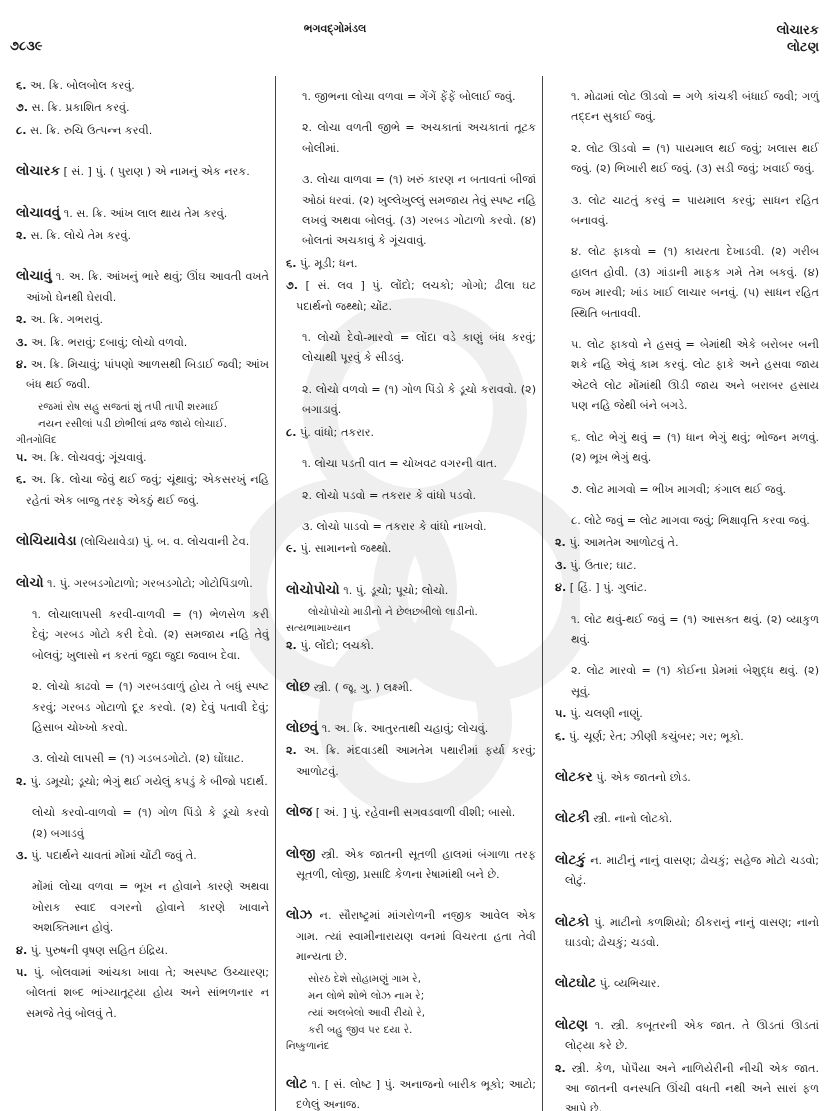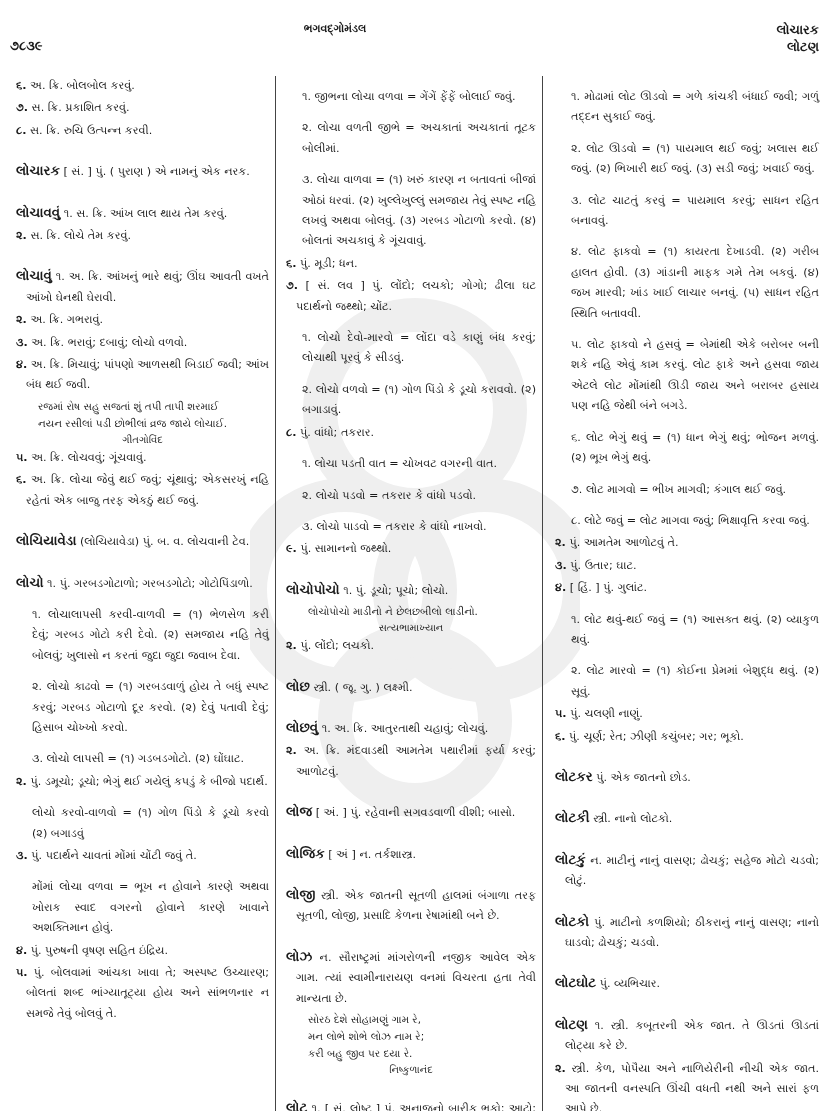--- a/index.html
+++ b/index.html
@@ -27,21 +27,21 @@
   .col { box-sizing: border-box; padding: 0 6px 0 10px; font-size: 11.2px; line-height: 20.4px; overflow: hidden; }
   .col-1 { width: 276px; padding-left: 16px; border-right: 1.5px solid #444; }
   .col-2 { width: 267px; padding-left: 10px; border-right: 1.5px solid #444; }
   .col-3 { width: 282px; padding-left: 12px; }
   .line { display: block; margin-bottom: 2px; text-align: justify; }
   .indent { padding-left: 16px; margin-top: 11px; }
   .hang { padding-left: 10px; text-indent: -10px; }
   .head { font-weight: bold; font-size: 13.4px; }
   .num { font-weight: bold; }
   .quote { display: block; padding-left: 22px; font-size: 10.4px; line-height: 17px; }
-  .source { display: block; text-align: center; font-size: 10px; line-height: 16px; }
+  .source { display: block; text-align: left; font-size: 10px; line-height: 16px; }
   .gap { margin-top: 20px; }
 </style>
 </head>
 <body>
 
 <svg class="watermark" viewBox="0 0 330 560">
   <g fill="none" stroke="#efefef" stroke-width="34">
     <circle cx="165" cy="150" r="95"></circle>
     <circle cx="95" cy="330" r="95"></circle>
     <circle cx="235" cy="330" r="95"></circle>
@@ -101,25 +101,25 @@
       <span class="line indent">૩. લોચો પાડવો = તકરાર કે વાંધો નાખવો.</span>
       <span class="line hang"><span class="num">૯.</span> <span>પું. સામાનનો જથ્થો.</span></span>
       <span class="line hang gap"><span class="head">લોચોપોચો</span> <span>૧. પું. ડૂચો; પૂચો; લોચો.</span></span>
       <span class="quote">લોચોપોચો માડીનો ને છેલછબીલો લાડીનો.</span>
       <span class="source">સત્યભામાખ્યાન</span>
       <span class="line hang"><span class="num">૨.</span> <span>પું. લોંદો; લચકો.</span></span>
       <span class="line hang gap"><span class="head">લોછ</span> <span>સ્ત્રી. ( જૂ. ગુ. ) લક્ષ્મી.</span></span>
       <span class="line hang gap"><span class="head">લોછવું</span> <span>૧. અ. ક્રિ. આતુરતાથી ચહાવું; લોચવું.</span></span>
       <span class="line hang"><span class="num">૨.</span> <span>અ. ક્રિ. મંદવાડથી આમતેમ પથારીમાં ફર્યા કરવું; આળોટવું.</span></span>
       <span class="line hang gap"><span class="head">લોજ</span> <span>[ અં. ] પું. રહેવાની સગવડવાળી વીશી; બાસો.</span></span>
-      <span class="line hang gap"><span class="head">લોજિક</span> <span>[ અં ] ન. તર્કશાસ્ત્ર.</span></span>
       <span class="line hang gap"><span class="head">લોજી</span> <span>સ્ત્રી. એક જાતની સૂતળી હાલમાં બંગાળા તરફ સૂતળી, લોજી, પ્રસાદિ કેળના રેષામાંથી બને છે.</span></span>
       <span class="line hang gap"><span class="head">લોઝ</span> <span>ન. સૌરાષ્ટ્રમાં માંગરોળની નજીક આવેલ એક ગામ. ત્યાં સ્વામીનારાયણ વનમાં વિચરતા હતા તેવી માન્યતા છે.</span></span>
       <span class="quote">સોરઠ દેશે સોહામણું ગામ રે,</span>
       <span class="quote">મન લોભે શોભે લોઝ નામ રે;</span>
+      <span class="quote">ત્યાં અલબેલો આવી રીયો રે,</span>
       <span class="quote">કરી બહુ જીવ પર દયા રે.</span>
       <span class="source">નિષ્કુળાનંદ</span>
       <span class="line hang gap"><span class="head">લોટ</span> <span>૧. [ સં. લોષ્ટ ] પું. અનાજનો બારીક ભૂકો; આટો; દળેલું અનાજ.</span></span>
     </div>
   <div class="col col-3">
       <span class="line indent">૧. મોઢામાં લોટ ઊડવો = ગળે કાંચકી બંધાઈ જવી; ગળું તદ્દન સુકાઈ જવું.</span>
       <span class="line indent">૨. લોટ ઊડવો = (૧) પાયમાલ થઈ જવું; ખલાસ થઈ જવું. (૨) ભિખારી થઈ જવું. (૩) સડી જવું; ખવાઈ જવું.</span>
       <span class="line indent">૩. લોટ ચાટતું કરવું = પાયમાલ કરવું; સાધન રહિત બનાવવું.</span>
       <span class="line indent">૪. લોટ ફાકવો = (૧) કાયરતા દેખાડવી. (૨) ગરીબ હાલત હોવી. (૩) ગાંડાની માફક ગમે તેમ બકવું. (૪) જખ મારવી; ખાંડ ખાઈ લાચાર બનવું. (૫) સાધન રહિત સ્થિતિ બતાવવી.</span>
       <span class="line indent">૫. લોટ ફાકવો ને હસવું = બેમાંથી એકે બરોબર બની શકે નહિ એવું કામ કરવું. લોટ ફાકે અને હસવા જાય એટલે લોટ મોંમાંથી ઊડી જાય અને બરાબર હસાય પણ નહિ જેથી બંને બગડે.</span>

